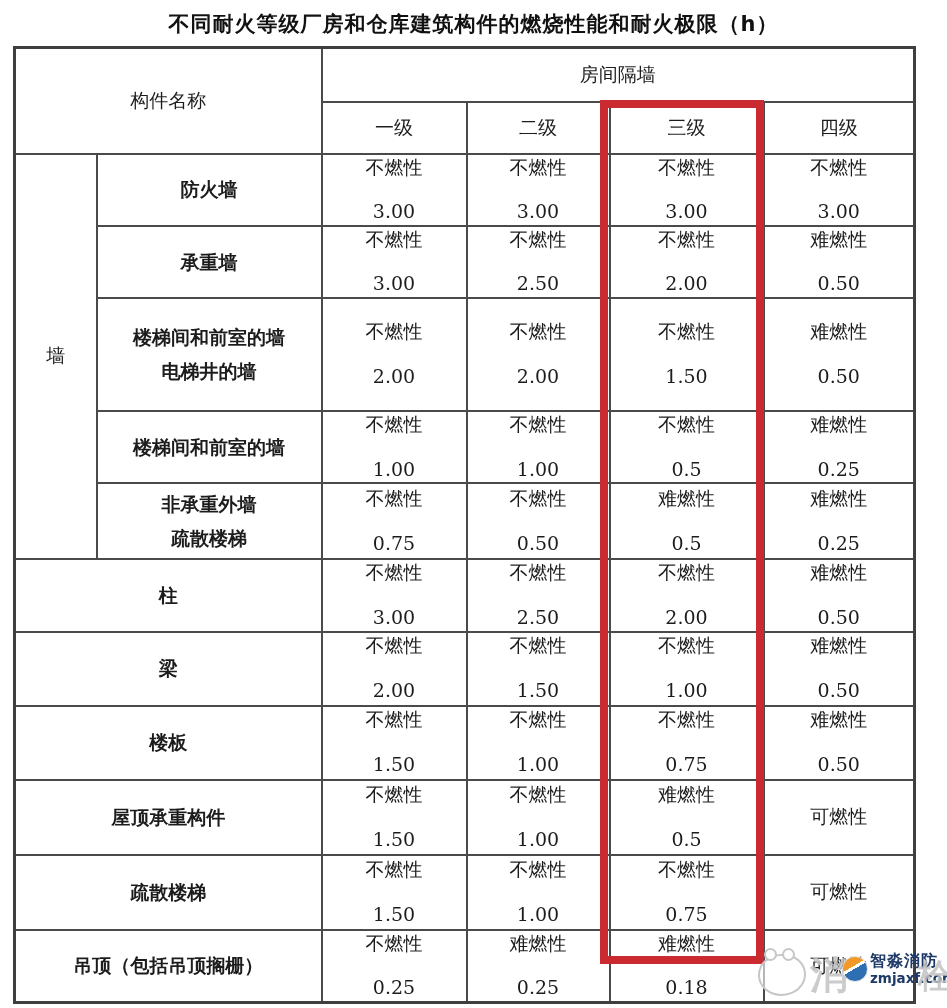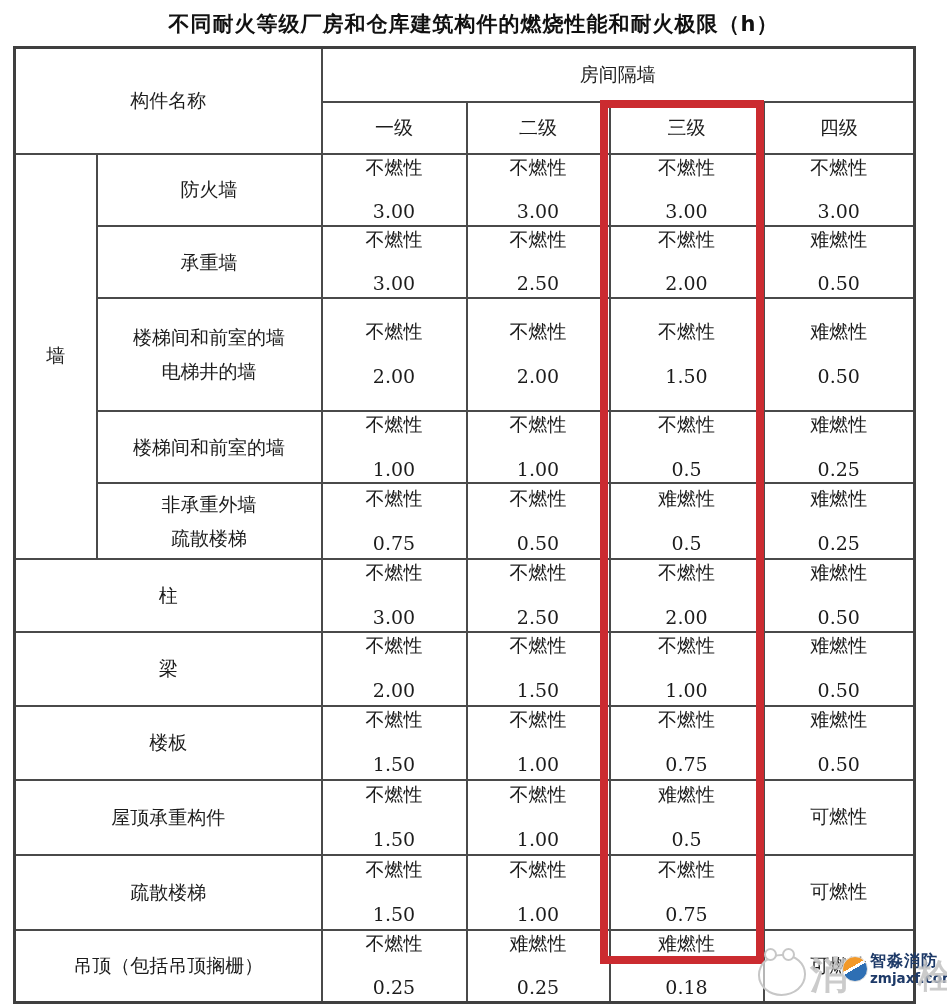--- a/index.html
+++ b/index.html
@@ -39,21 +39,21 @@
   .hdr { font-size: 20px; }
   .cellwrap {
     display: flex; flex-direction: column;
     align-items: center; justify-content: center;
     gap: 19px; line-height: 1.35;
   }
   .limit:empty { display: none; }
   .namewrap {
     display: flex; flex-direction: column;
     align-items: center; justify-content: center;
-    gap: 9px; line-height: 1.3;
+    gap: 9px; line-height: 1.3; font-weight: bold;
   }
   .nameline:empty { display: none; }
   
   .h54 td { height: 54px; } .h52 td { height: 52px; }
   .h70 td { height: 70px; } .h90 td { height: 113px; }
   .h80 td { height: 76px; } .h74 td { height: 74px; }
   .h75 td { height: 75px; }
   
   .highlight-box {
     position: absolute;

